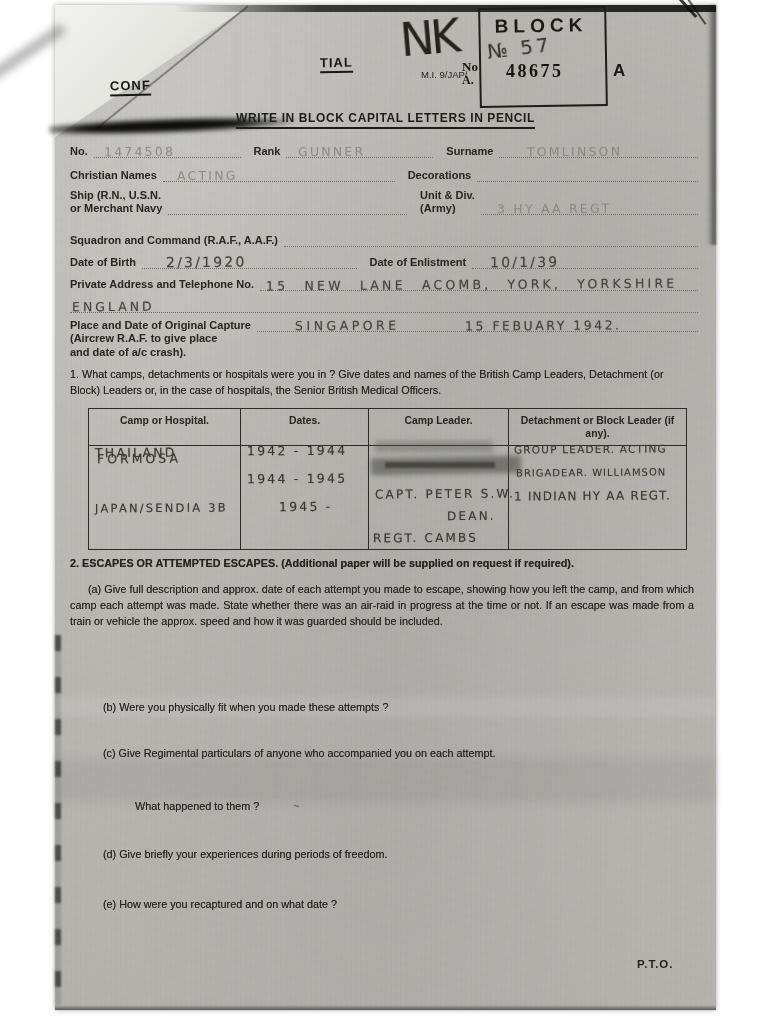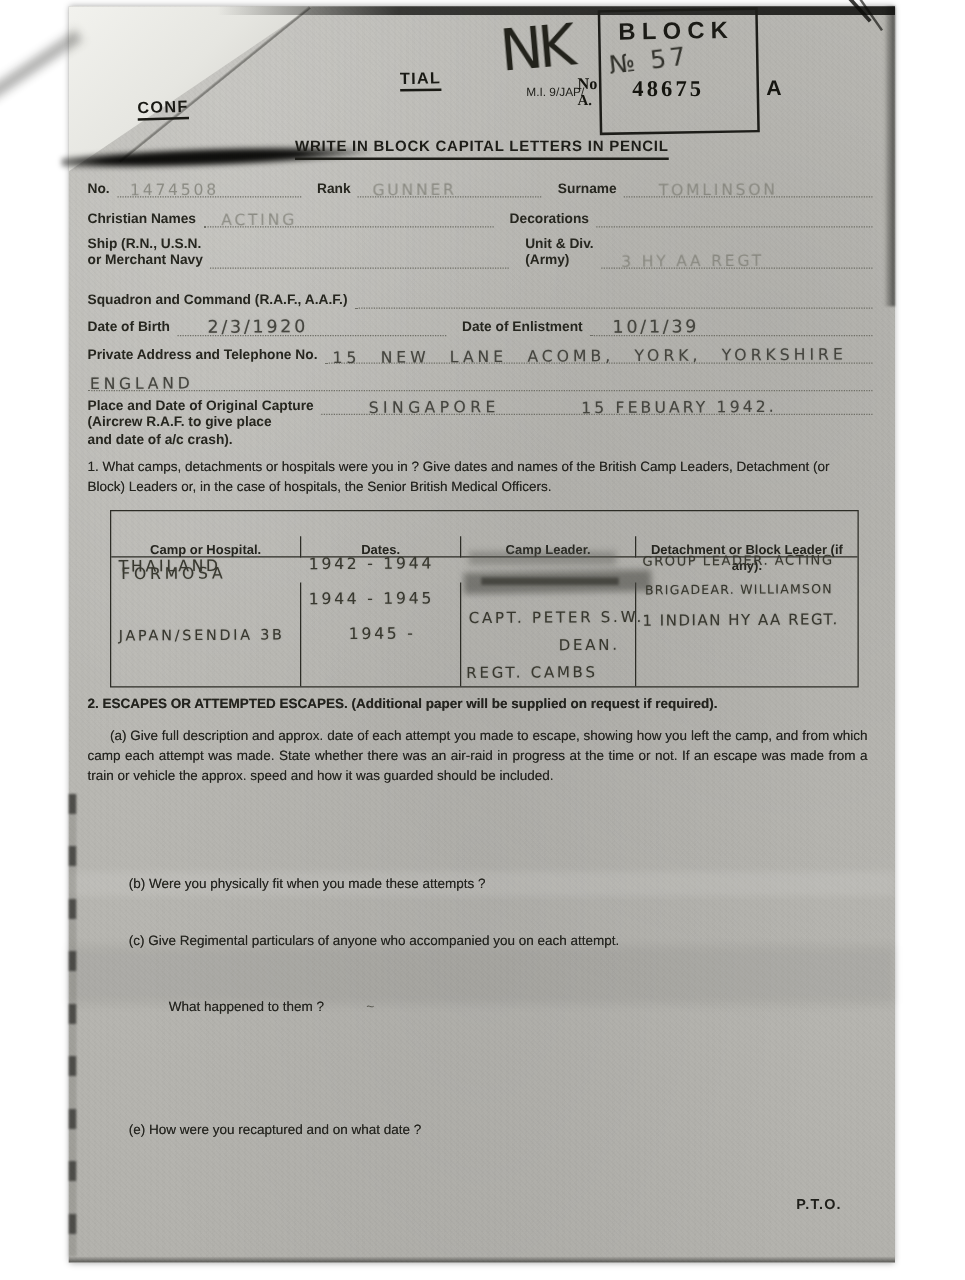--- a/index.html
+++ b/index.html
@@ -81,21 +81,21 @@
 
   .para{position:absolute;left:15px;right:22px;font-size:10.8px;line-height:1.5;
         color:#23231e;text-shadow:0 0 .4px rgba(35,35,30,.6);}
   .q{position:absolute;font-size:10.8px;color:#23231e;text-shadow:0 0 .4px rgba(35,35,30,.6);white-space:nowrap;}
   .heading2{font-weight:700;}
 
   
   .ptable{position:absolute;left:33px;top:403px;width:597px;
       display:grid;grid-template-columns:152px 128px 140px 177px;grid-template-rows:37px 103px;
       border:1.8px solid #2c2c26;}
-  .ptable .cell{border-right:1.4px solid #2c2c26;border-bottom:1.4px solid #2c2c26;margin-top:20px;}
+  .ptable .cell{border-right:1.4px solid #2c2c26;border-bottom:1.4px solid #2c2c26;}
   .ptable .cell:nth-child(4n){border-right:none;}
   .ptable .cell.body{border-bottom:none;}
   .th-txt{font-weight:700;font-size:10.4px;color:#25251f;text-align:center;padding:5px 6px 0;line-height:1.25;}
   .smudge-a{position:absolute;left:320px;top:436px;width:118px;height:11px;background:rgba(90,90,84,.4);filter:blur(2.5px);}
   .smudge-b{position:absolute;left:316px;top:452px;width:150px;height:17px;background:rgba(70,70,64,.55);filter:blur(2.5px);transform:rotate(-1deg);}
   .smudge-c{position:absolute;left:330px;top:457px;width:110px;height:6px;background:rgba(40,40,34,.6);filter:blur(1.2px);}
 
   .pto{position:absolute;left:582px;top:953px;font-weight:700;font-size:11.5px;letter-spacing:1px;color:#1f1f1a;}
   .tick{position:absolute;left:238px;top:795px;font-size:11px;color:#55554d;}
 </style>
@@ -258,16 +258,17 @@
   <span class="hand dark" style="left:461px;top:462px;font-size:10px;letter-spacing:1px;">BRIGADEAR. WILLIAMSON</span>
   <span class="hand dark" style="left:459px;top:484px;font-size:12px;letter-spacing:1.2px;">1 INDIAN HY AA REGT.</span>
 
   <div class="q heading2" style="left:15px;top:552px;">2.  ESCAPES OR ATTEMPTED ESCAPES.  (Additional paper will be supplied on request if required).</div>
   <div class="para" style="top:576px;text-align:justify;text-indent:18px;">(a)  Give full description and approx. date of each attempt you made to escape, showing how you left the camp,  and from which camp each attempt was made.  State whether there was an air-raid in progress at the time or not.  If an escape was made from a train or vehicle the approx. speed and how it was guarded should be included.</div>
 
   <div class="q" style="left:48px;top:696px;">(b)  Were you physically fit when you made these attempts ?</div>
   <div class="q" style="left:48px;top:742px;">(c)  Give Regimental particulars of anyone who accompanied you on each attempt.</div>
   <div class="q" style="left:80px;top:795px;">What happened to them ?</div>
   <span class="tick">~</span>
+  <div class="q" style="left:48px;top:843px;">(d)  Give briefly your experiences during periods of freedom.</div>
   <div class="q" style="left:48px;top:893px;">(e)  How were you recaptured and on what date ?</div>
 
   <span class="pto">P.T.O.</span>
 </div>
 
 </body></html>

